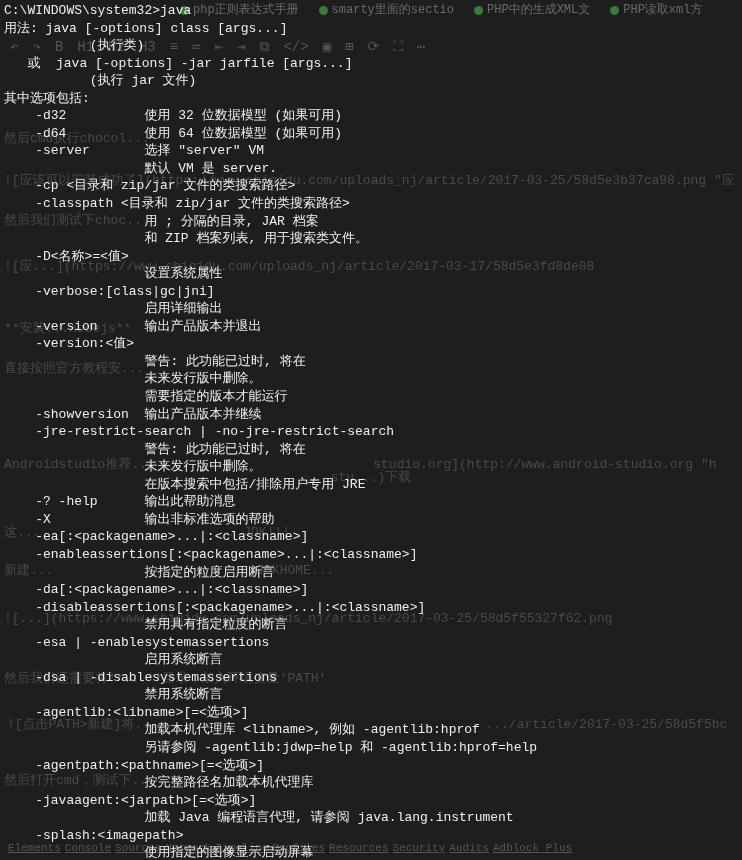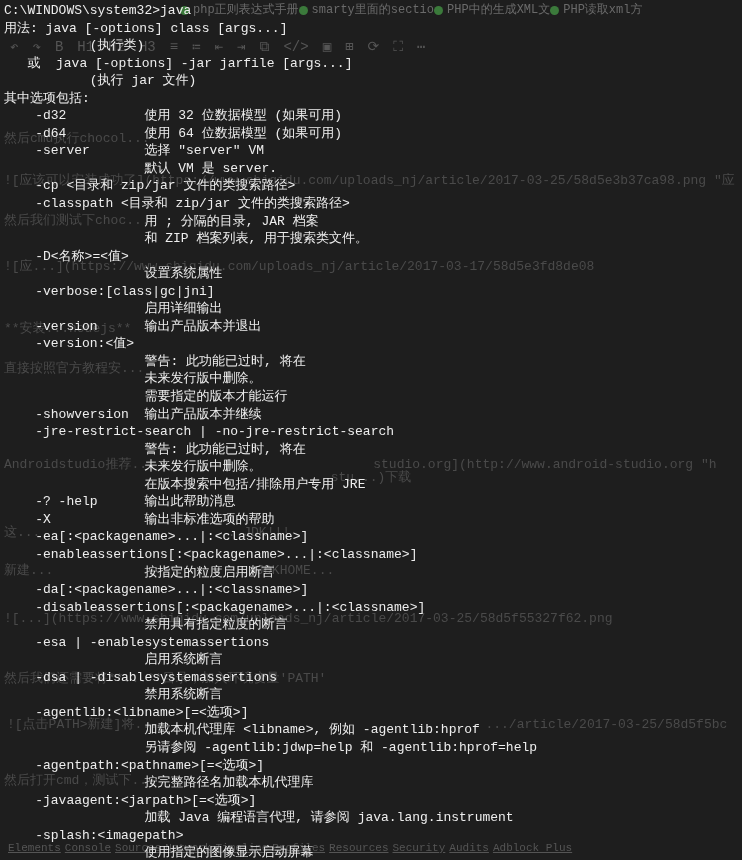--- a/index.html
+++ b/index.html
@@ -14,20 +14,21 @@
     overflow: hidden;
     position: relative;
   }
   
   .bg-tabs {
     position: absolute;
     top: 2px;
     left: 180px;
     right: 0;
     display: flex;
+    gap: 20px;
     font-size: 12px;
     color: #6a6a6a;
     z-index: 0;
   }
   .bg-tab { display: flex; align-items: center; gap: 4px; }
   .bg-dot { width: 9px; height: 9px; border-radius: 50%; background: #3b7a3b; display: inline-block; }
   .bg-toolbar {
     position: absolute;
     top: 34px;
     left: 0;

